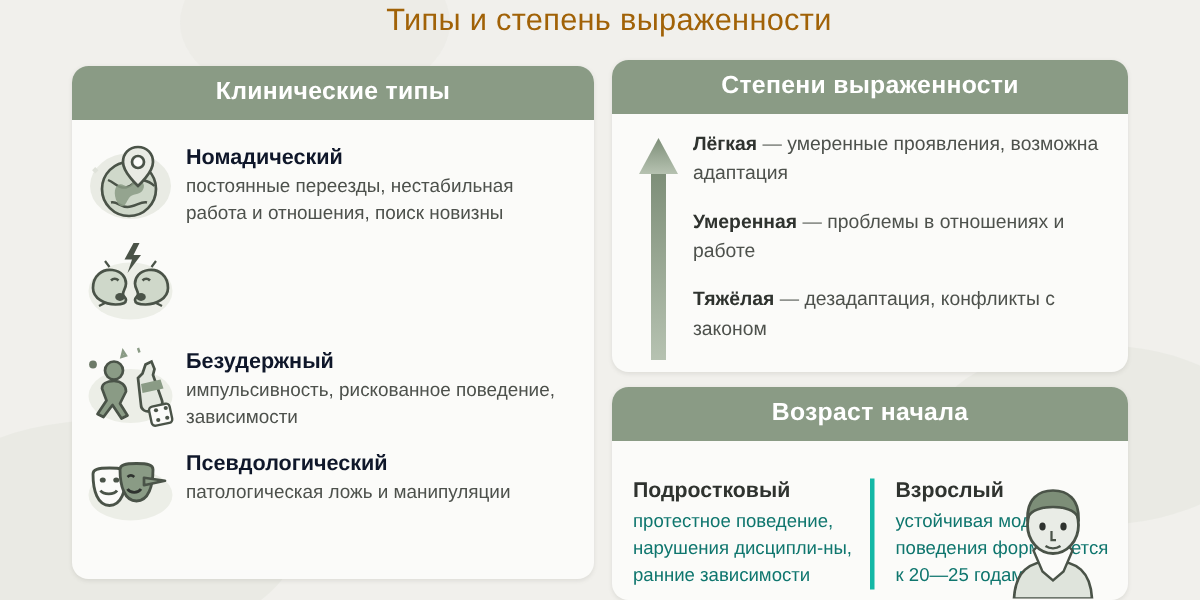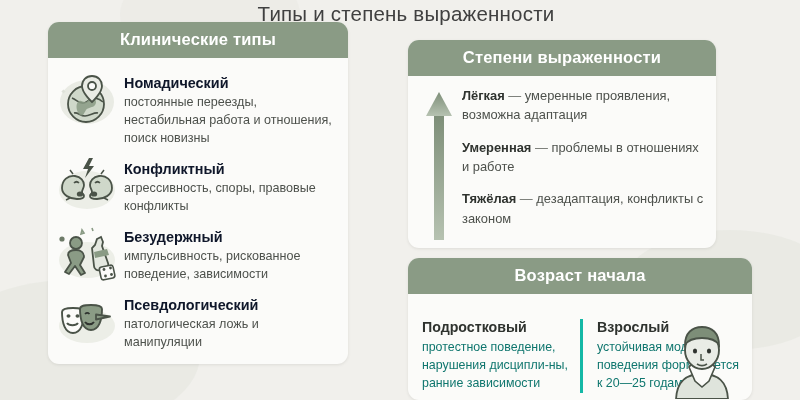--- a/index.html
+++ b/index.html
@@ -11,44 +11,44 @@
   }
   
   .blob{position:absolute;border-radius:50%;background:#e4e6df;opacity:.55;pointer-events:none;}
   .b1{width:260px;height:150px;left:-60px;top:280px;}
   .b2{width:220px;height:120px;right:-40px;top:230px;}
   .b3{width:180px;height:110px;left:120px;top:-40px;opacity:.35;}
 
   .page-title{
     position:absolute;left:12px;right:0;top:2px;
     text-align:center;font-size:20.5px;font-weight:400;
-    letter-spacing:.2px;color:#404040;
+    letter-spacing:.2px;color:#a16207;
   }
 
   .card{
     position:absolute;background:#fbfbf9;border-radius:11px;
     box-shadow:0 1px 3px rgba(90,95,88,.13);overflow:hidden;
   }
   .card-head{
     background:#8a9b85;color:#ffffff;text-align:center;
     font-size:16.5px;font-weight:700;letter-spacing:.2px;
     padding:8px 0 9px 0;
   }
 
   
-  #clinical-card{left:48px;top:22px;width:300px;height:342px;}
+  #clinical-card{left:48px;top:44px;width:348px;height:342px;}
   .clin-body{padding:8px 0 0 0;}
   .clin-item{display:flex;align-items:flex-start;padding:2px 10px 4px 8px;}
   .clin-ico{width:62px;height:62px;flex:0 0 62px;margin-right:6px;}
   .clin-txt{padding-top:6px;}
   .clin-name{font-size:14.4px;font-weight:700;color:#0f172a;line-height:1.15;}
   .clin-desc{font-size:12.6px;color:#4d514c;line-height:1.42;margin-top:2px;max-width:262px;}
 
   
-  #severity-card{left:408px;top:40px;width:308px;height:208px;}
+  #severity-card{left:408px;top:40px;width:344px;height:208px;}
   .sev-body{display:flex;padding:10px 12px 0 14px;}
   .sev-arrow{width:34px;flex:0 0 34px;padding-top:4px;}
   .sev-list{flex:1;padding-left:6px;}
   .sev-row{margin-bottom:13px;}
   .sev-row:last-child{margin-bottom:0;}
   .sev-line{font-size:12.9px;line-height:1.5;color:#4d514c;margin-top:38px;}
   .sev-term{font-weight:700;color:#2f332f;}
   .dash{color:#6d716b;}
 
   
@@ -97,24 +97,20 @@
           <ellipse cx="31" cy="36" rx="28" ry="19" fill="#eceee7"></ellipse>
           <path d="M6 34c0-8 6-13 13-12 6 .8 9 5 9 9 0 3-2 5-2 7 0 2 2 2 2 4 0 2-3 3-7 3-7 0-15-4-15-11z" fill="#cfd8ca" stroke="#4a5348" stroke-width="1.8"></path>
           <path d="M56 34c0-8-6-13-13-12-6 .8-9 5-9 9 0 3 2 5 2 7 0 2-2 2-2 4 0 2 3 3 7 3 7 0 15-4 15-11z" fill="#cfd8ca" stroke="#4a5348" stroke-width="1.8"></path>
           <path d="M18 29c1.5-1.5 3.5-1.5 5 0" stroke="#4a5348" stroke-width="1.7" fill="none"></path>
           <path d="M44 29c-1.5-1.5-3.5-1.5-5 0" stroke="#4a5348" stroke-width="1.7" fill="none"></path>
           <ellipse cx="24" cy="40" rx="3.2" ry="2.6" fill="#4a5348"></ellipse>
           <ellipse cx="38" cy="40" rx="3.2" ry="2.6" fill="#4a5348"></ellipse>
           <path d="M33 4l-6 11h5l-3 9 9-12h-5l4-8z" fill="#4a5348"></path>
           <path d="M14 16l3 4M48 16l-3 4M10 46l4-2M52 46l-4-2" stroke="#4a5348" stroke-width="1.5"></path>
         </svg>
-      </span>
-      <span class="clin-txt">
-        <span class="clin-name">Конфликтный</span>
-        <div class="clin-desc">агрессивность, споры, правовые конфликты</div>
       </span>
     </div>
 
     <div class="clin-item">
       <span class="clin-ico">
         <svg viewBox="0 0 62 62" width="62" height="62">
           <ellipse cx="31" cy="38" rx="28" ry="18" fill="#eceee7"></ellipse>
           <circle cx="20" cy="21" r="6" fill="#8a9b85" stroke="#4a5348" stroke-width="1.8"></circle>
           <path d="M20 28c5 0 8 3 8 7l-4 8 5 8-4 2-6-9-6 8-4-2 6-9-3-8c0-3 3-5 8-5z" fill="#8a9b85" stroke="#4a5348" stroke-width="1.8" stroke-linejoin="round"></path>
           <path d="M41 17l4-2 2 5-1 4 6 17c1 3-1 5-4 6l-4 1c-3 1-6-1-6-4l-2-18 3-3 2-6z" fill="#e4e8e0" stroke="#4a5348" stroke-width="1.8"></path>

